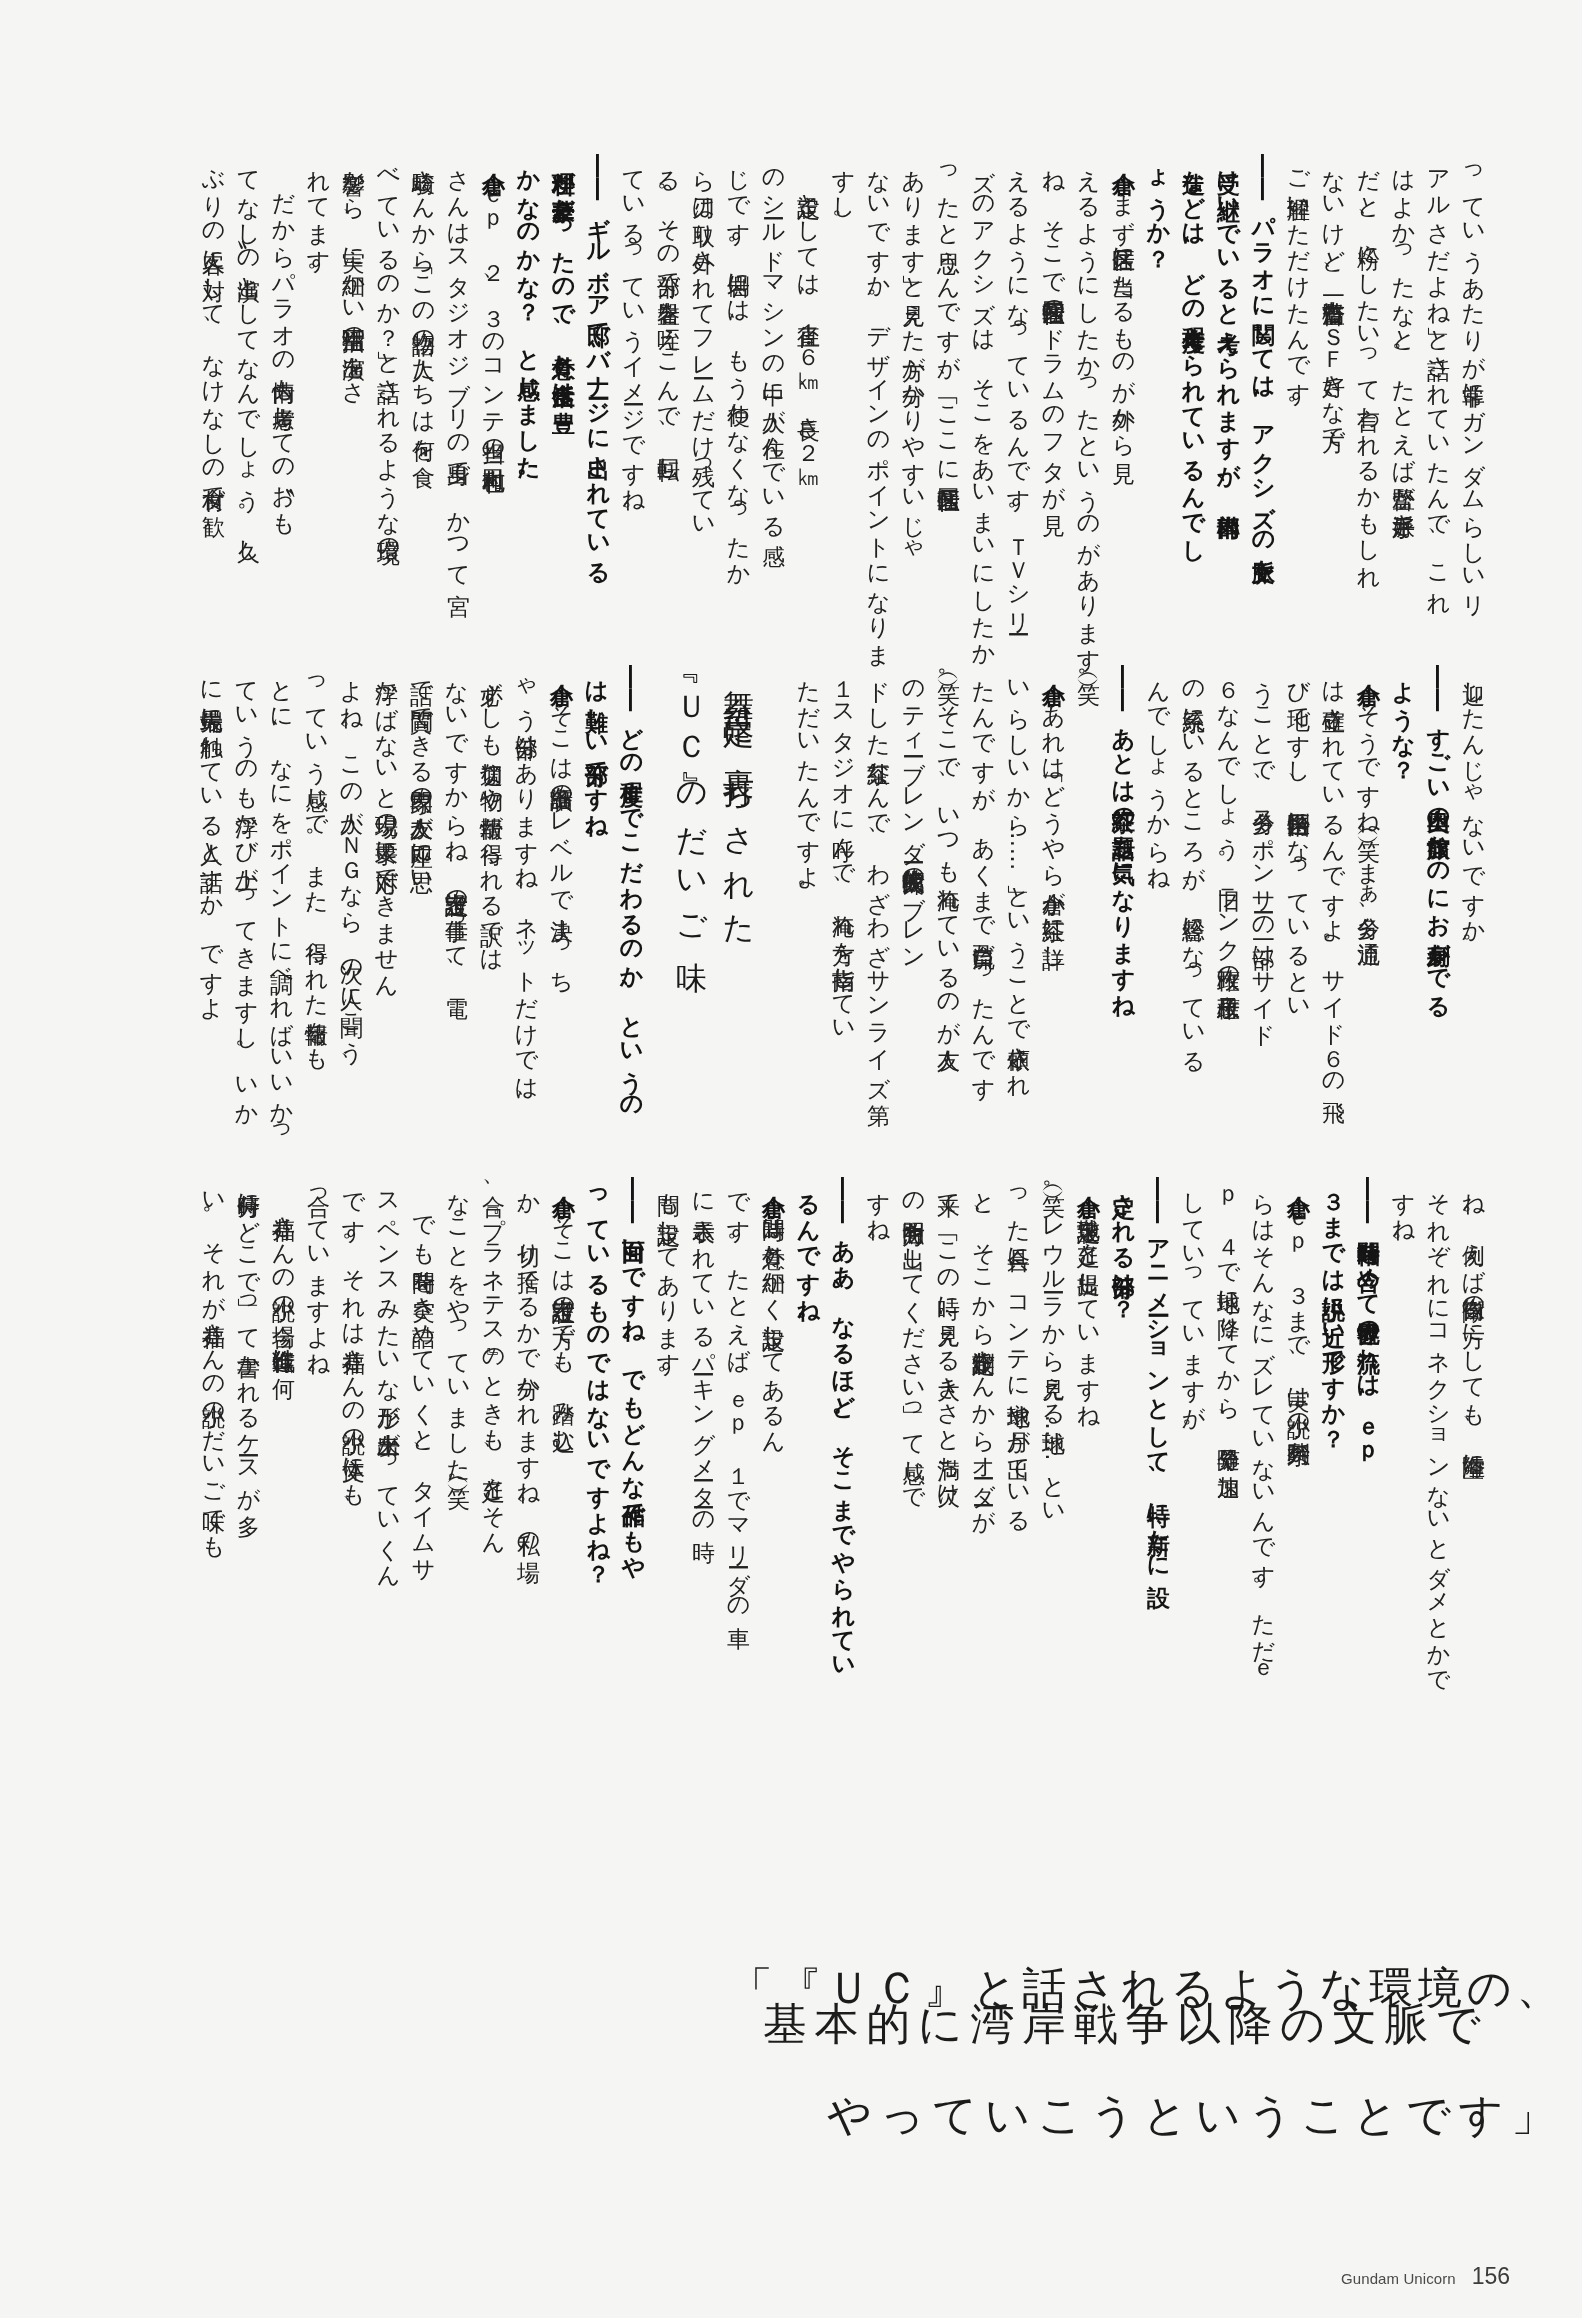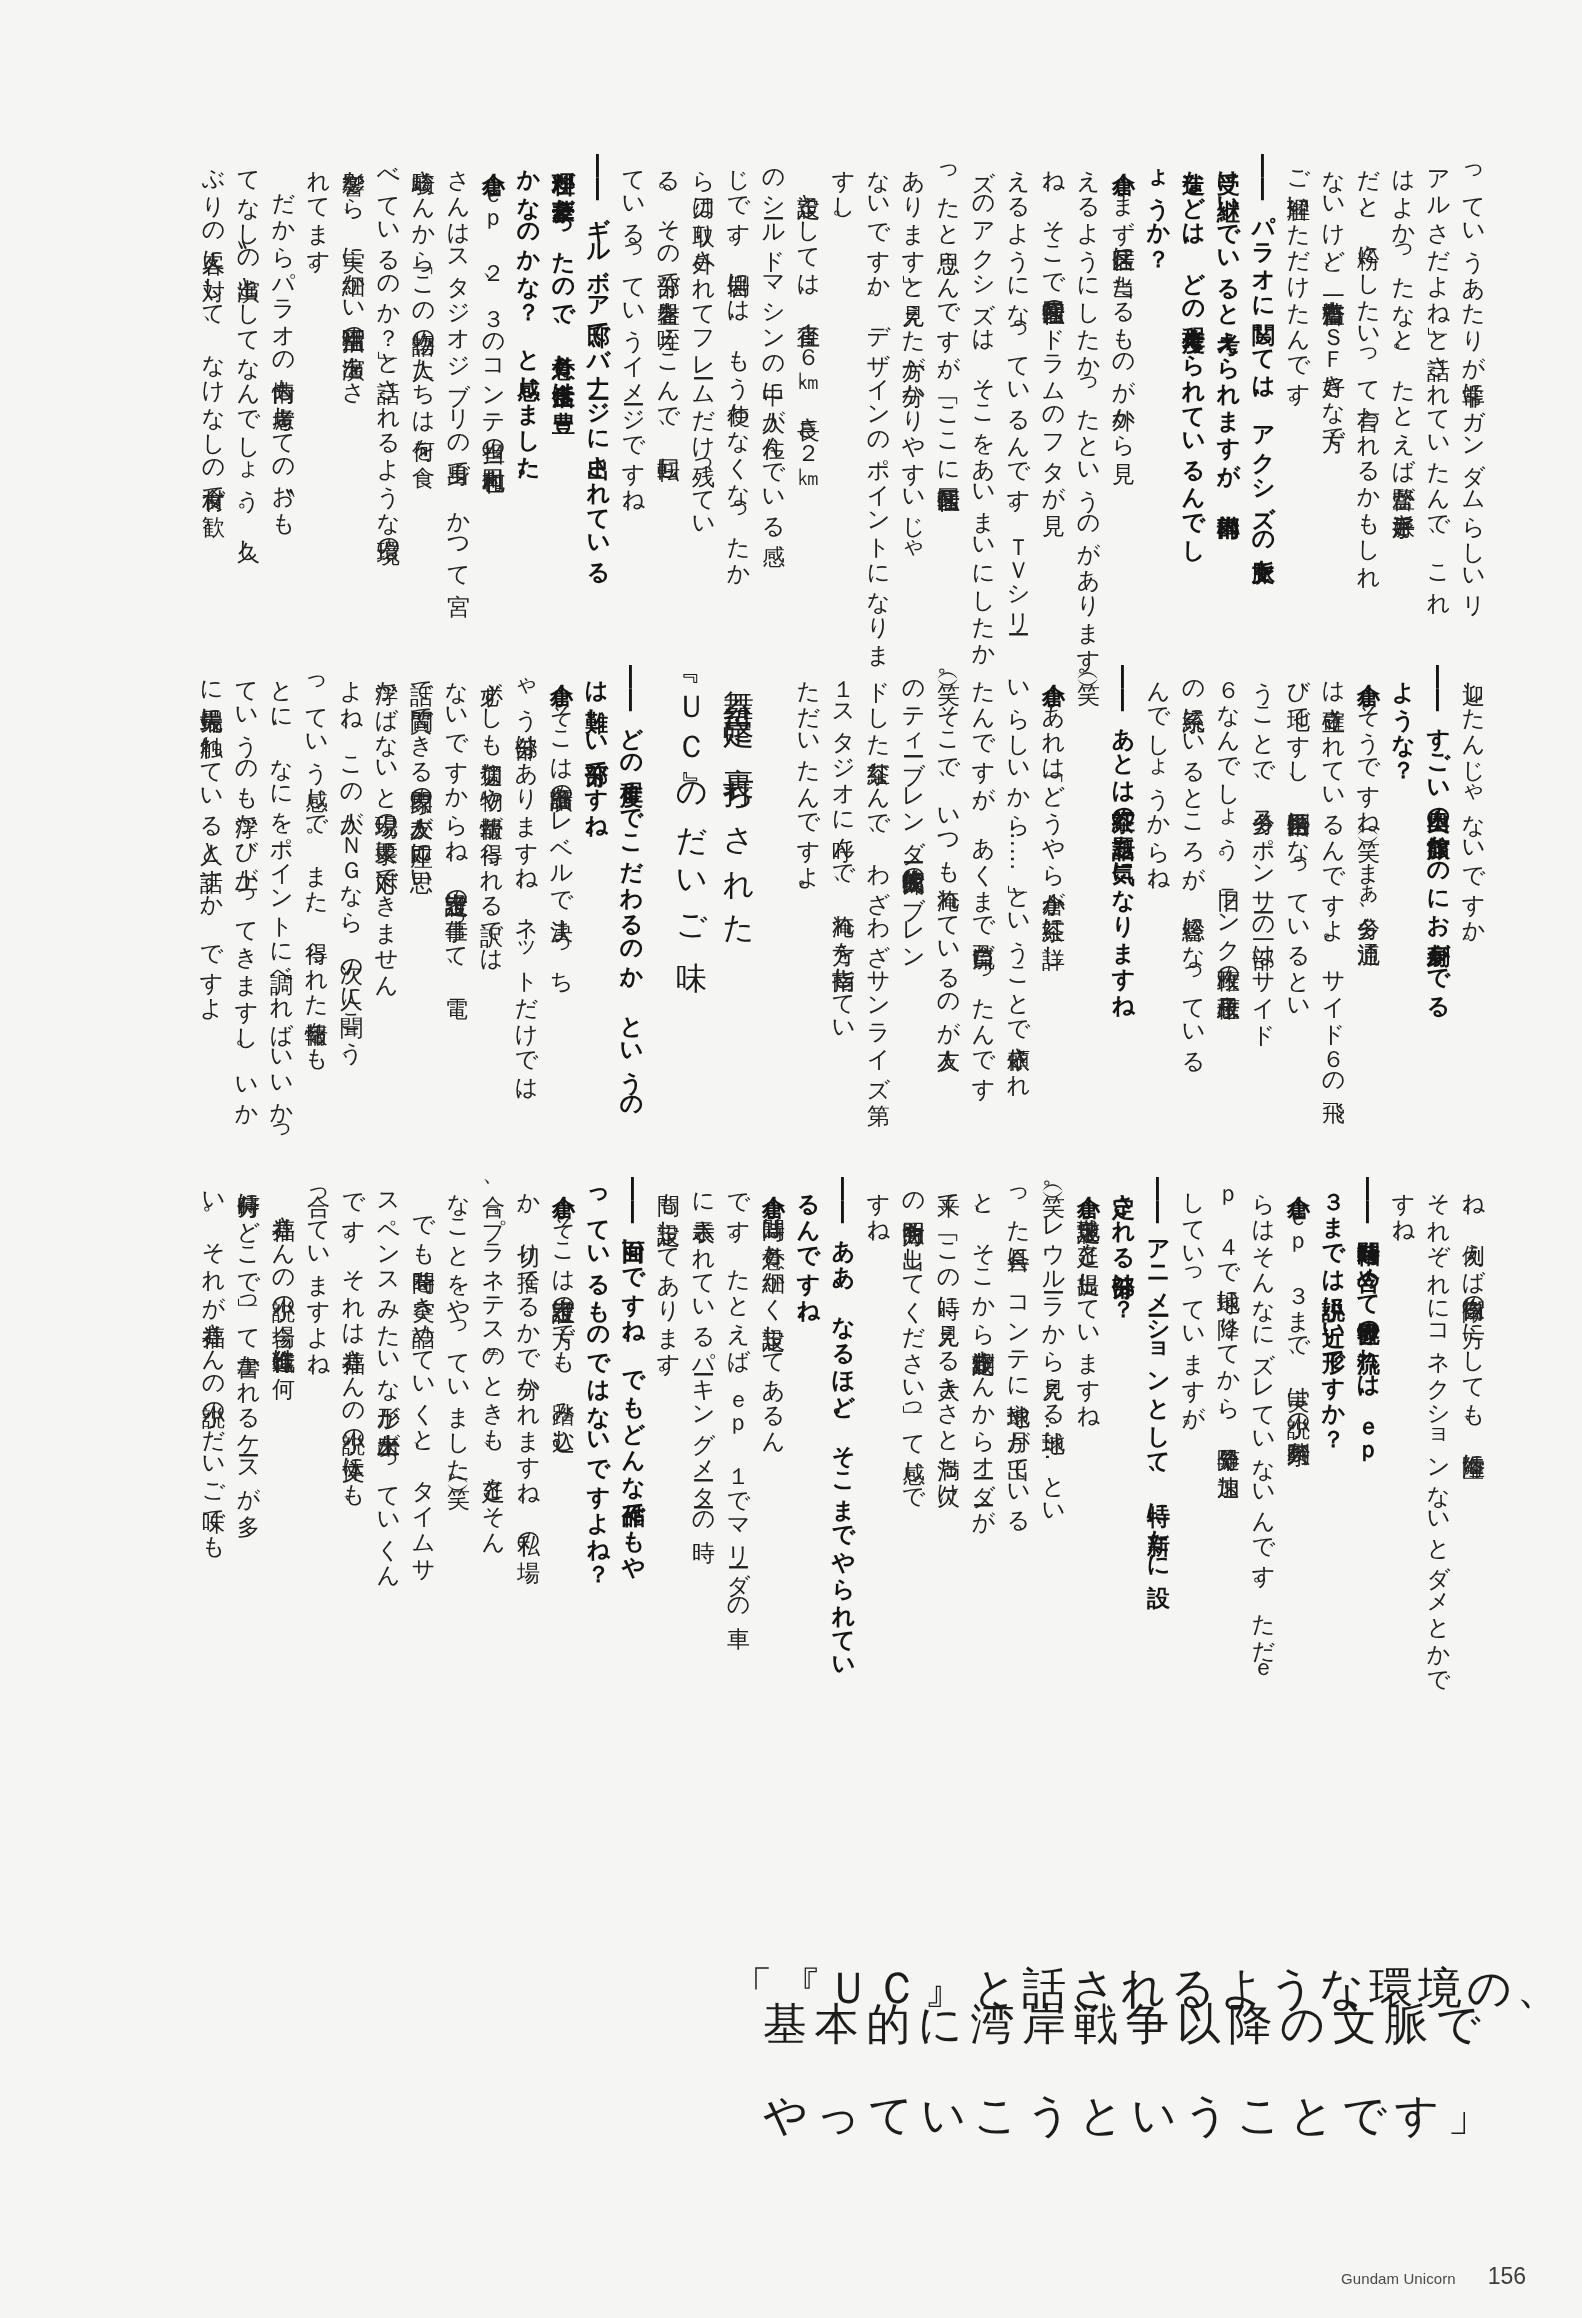--- a/index.html
+++ b/index.html
@@ -43,32 +43,32 @@
     left: 0; top: 0;
     font-family: "DejaVu Serif", serif;
     font-weight: 300;
     font-size: 44px;
     line-height: 63px;
     color: #1c1c1c;
   }
   .pq-line { position: absolute; white-space: nowrap; }
   .pq-1 { left: 729px; top: 1956px; letter-spacing: 4.7px; }
   .pq-2 { left: 763px; top: 1992px; letter-spacing: 7.6px; }
-  .pq-3 { left: 763px; top: 2083px; letter-spacing: 7.6px; }
+  .pq-3 { left: 827px; top: 2083px; letter-spacing: 7.6px; }
 
   .footer {
     position: absolute;
     left: 1341px;
     top: 2263px;
     white-space: nowrap;
     font-family: "Liberation Sans", sans-serif;
     color: #4a4a4a;
   }
   .footer-title { font-size: 15px; letter-spacing: 0.1px; vertical-align: baseline; }
-  .footer-page { font-size: 23px; font-weight: 300; margin-left: 29px; color: #3c3c3c; vertical-align: baseline; }
+  .footer-page { font-size: 23px; font-weight: 300; margin-left: 13px; color: #3c3c3c; vertical-align: baseline; }
 </style>
 </head>
 <body>
 
 <div class="page">
 
   <div class="row row-1">
       <div class="col"><span>っていうあたりが非常にガンダムらしいリ</span></div>
       <div class="col"><span>アルさだよね」と話されていたんで、これ</span></div>
       <div class="col"><span>はよかったなと。たとえば監督が派手好き</span></div>

